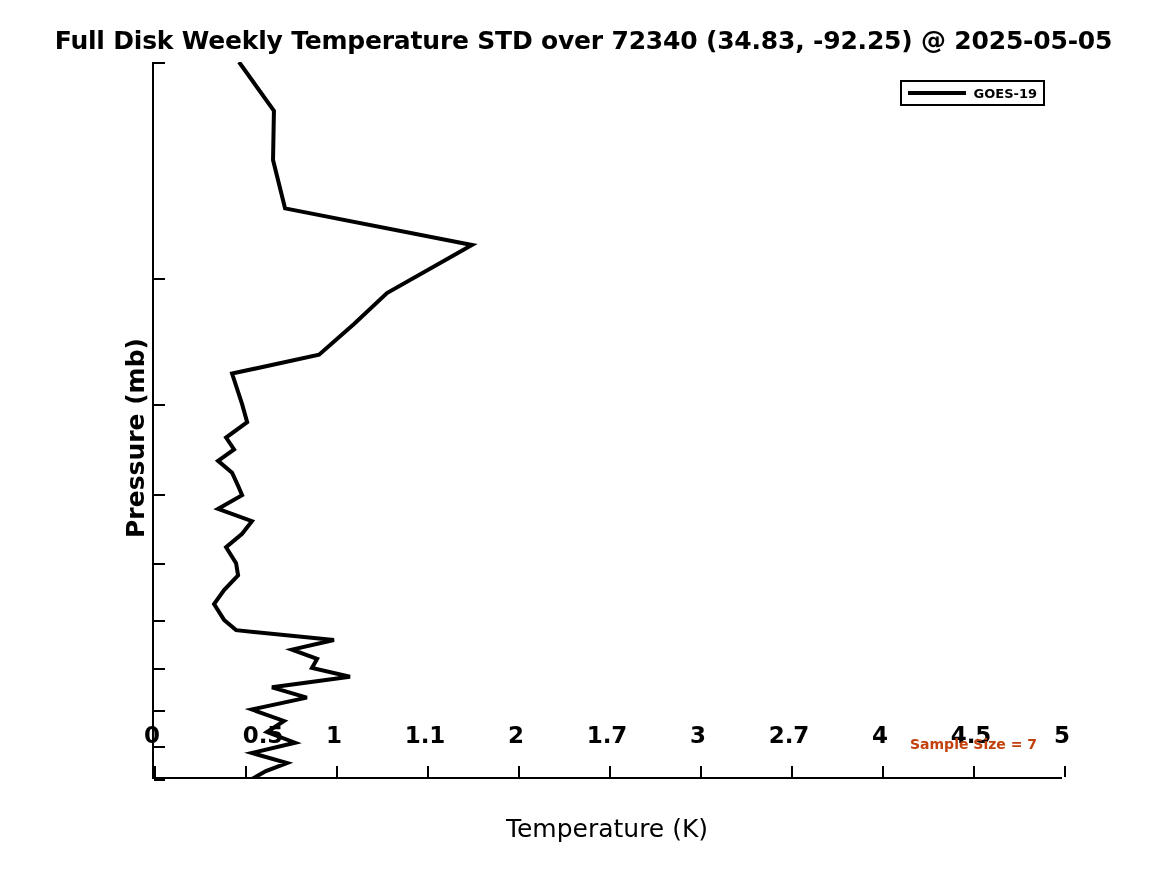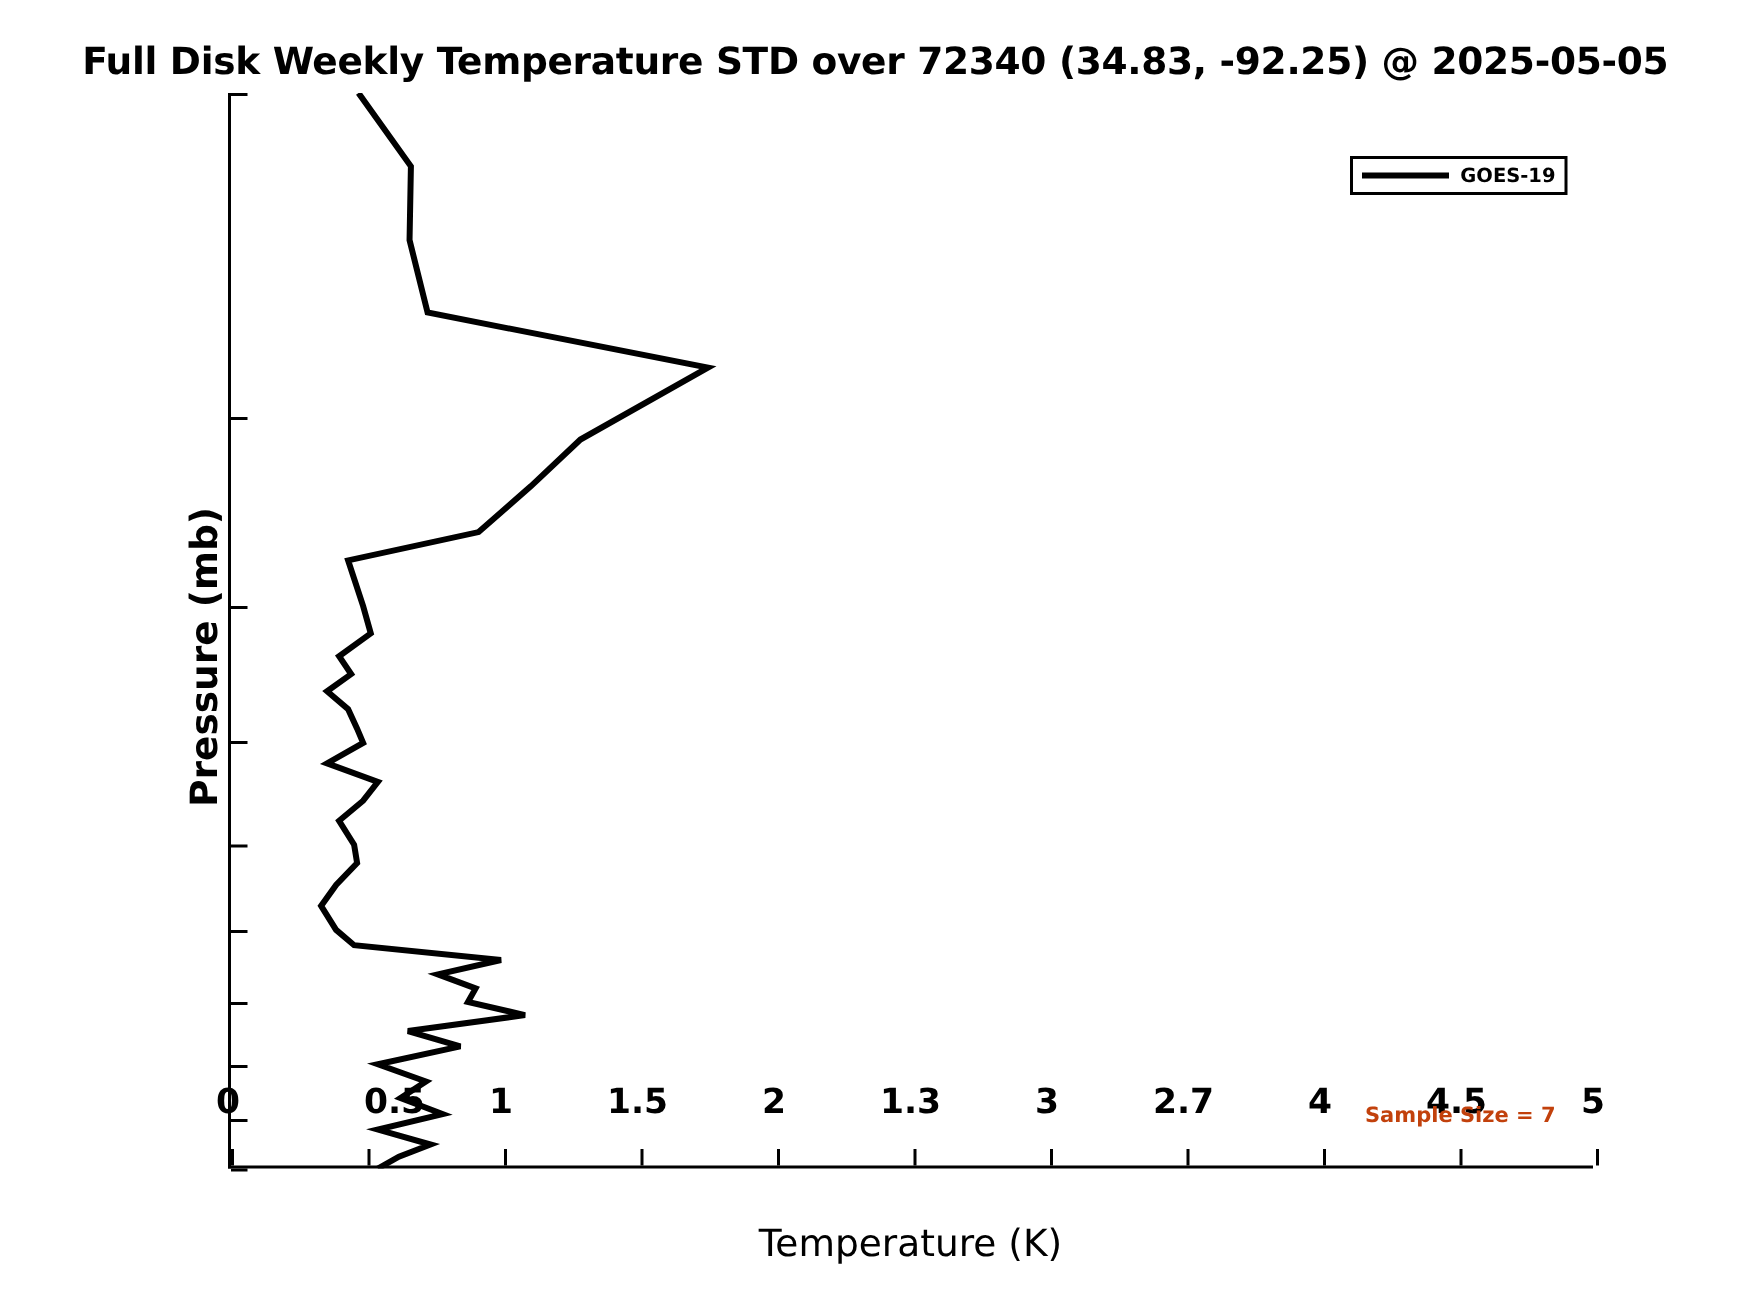--- a/index.html
+++ b/index.html
@@ -97,21 +97,20 @@
     left: 900px;
     top: 80px;
     width: 145px;
     height: 26px;
     border: 2px solid #000;
     background: #fff;
     display: flex;
     align-items: center;
     padding: 0 6px;
     box-sizing: border-box;
-    margin-top: 24px;
   }
   #legend-line {
     display: inline-block;
     width: 62px;
     height: 0;
     border-top: 4px solid #000;
     margin-right: 8px;
   }
   #legend-label {
     font-size: 13px;
@@ -169,23 +168,23 @@
         <div class="xtick-mark" style="left: 819px;"></div>
         <div class="xtick-mark" style="left: 910px;"></div>
       </div>
   </div>
 
   <div id="ytick-labels"></div>
   <div id="xtick-labels">
       <div class="xtick-label" style="left: 152px;">0</div>
       <div class="xtick-label" style="left: 243px; margin-left: 20px;">0.5</div>
       <div class="xtick-label" style="left: 334px;">1</div>
-      <div class="xtick-label" style="left: 425px;">1.5</div>
+      <div class="xtick-label" style="left: 425px;">1.1</div>
       <div class="xtick-label" style="left: 516px;">2</div>
-      <div class="xtick-label" style="left: 607px;">1.3</div>
+      <div class="xtick-label" style="left: 607px;">1.7</div>
       <div class="xtick-label" style="left: 698px;">3</div>
       <div class="xtick-label" style="left: 789px;">2.7</div>
       <div class="xtick-label" style="left: 880px;">4</div>
       <div class="xtick-label" style="left: 971px;">4.5</div>
       <div class="xtick-label" style="left: 1062px;">5</div>
     </div>
 
   <div id="legend-box">
     <span id="legend-line"></span>
     <span id="legend-label">GOES-19</span>

